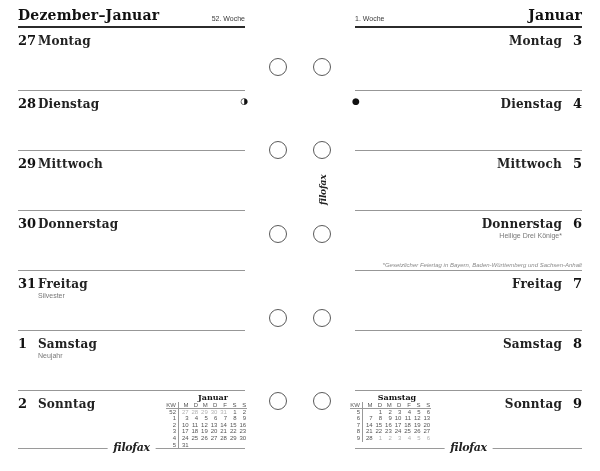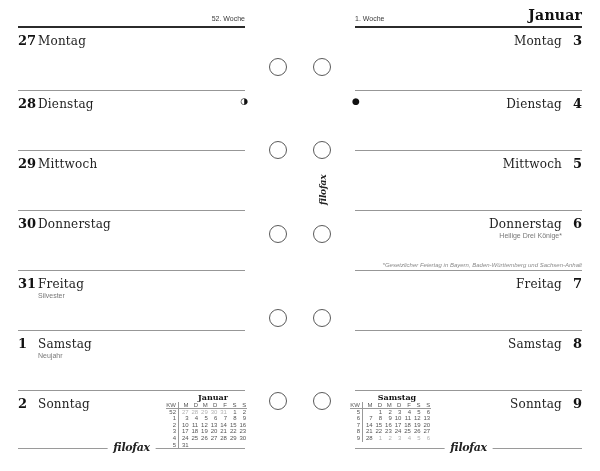--- a/index.html
+++ b/index.html
@@ -32,21 +32,21 @@
   .r2 { top:150px; height:60px; }
   .r3 { top:210px; height:60px; }
   .r4 { top:270px; height:60px; }
   .r5 { top:330px; height:60px; }
   .r6 { top:390px; height:58px; }
 
   .day-line { display:flex; align-items:baseline; padding-top:5px; }
   .page-right .day-line { justify-content:flex-end; }
   .dnum  { font-weight:bold; font-size:13px; color:#111; width:20px; display:inline-block; }
   .page-right .dnum { text-align:right; }
-  .dname { font-size:12px; color:#222; letter-spacing:.2px; }
+  .dname { font-size:12px; color:#222; letter-spacing:.2px;font-weight:bold; }
   .subtitle { font-family:"Liberation Sans", sans-serif; font-size:7px; color:#787878;
               margin-top:1px; }
   .page-left  .subtitle { margin-left:20px; }
   .page-right .subtitle { text-align:right; margin-right:20px; }
 
   .moon { position:absolute; top:6px; font-family:"DejaVu Sans", sans-serif;
           font-size:9px; color:#111; line-height:9px; }
   .moon-right { right:-3px; }
   .moon-left  { left:-3px; }
 
@@ -81,20 +81,21 @@
                  font-family:"DejaVu Serif", serif; font-style:italic; font-weight:bold;
                  font-size:9px; letter-spacing:-.2px; color:#222; text-align:center; }
 </style>
 </head>
 <body>
 
 <div class="spread">
 
   <div class="page page-left">
     <div class="page-header">
+      <span class="page-title">Dezember–Januar</span>
       <span class="week-label">52. Woche</span>
     </div>
 
     <div class="day-row r0 first">
       <div class="day-line">
         <span class="dnum">27</span>
         <span class="dname">Montag</span>
       </div>
     </div>
 

